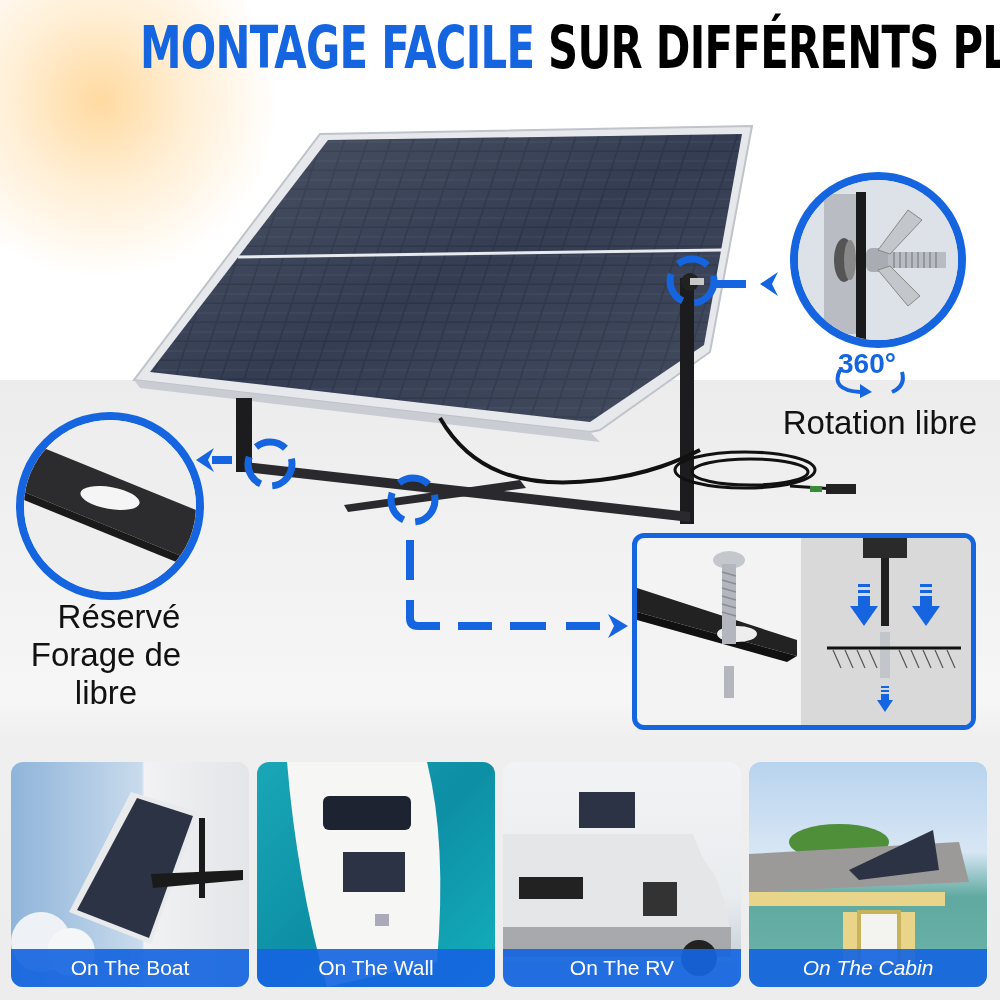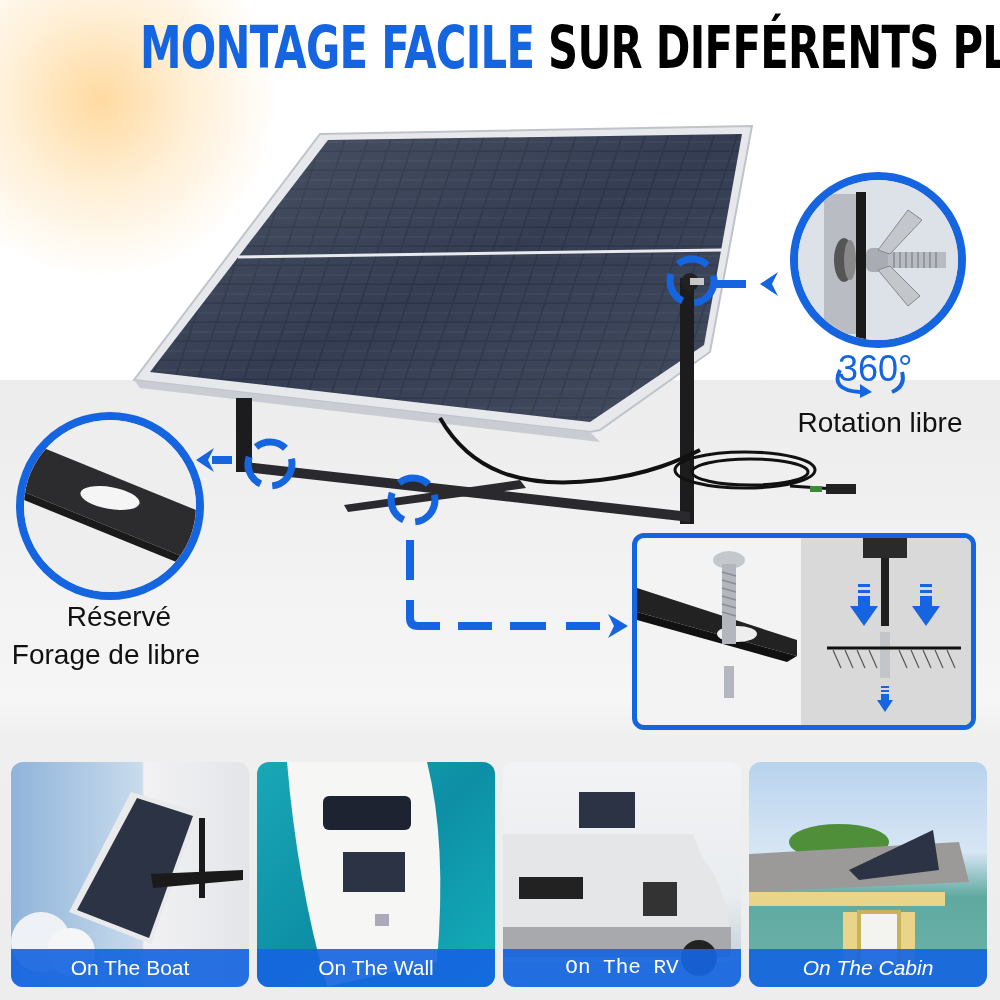--- a/index.html
+++ b/index.html
@@ -7,23 +7,23 @@
     font-family:"Liberation Sans",sans-serif;
     background:linear-gradient(180deg,#ffffff 0%,#ffffff 38%,#ececec 38%,#f6f6f6 70%,#efefef 74%,#ededed 100%);}
   .sunglow{position:absolute;left:-80px;top:-80px;width:360px;height:360px;border-radius:50%;
     background:radial-gradient(circle,rgba(255,214,150,0.9) 0%,rgba(255,226,180,0.55) 35%,rgba(255,240,220,0) 70%);}
   .title{position:absolute;top:14px;left:0;width:1000px;text-align:center;
     font-family:"DejaVu Sans",sans-serif;font-weight:bold;font-size:58px;letter-spacing:-1px;
     transform:scaleX(0.72);transform-origin:center;white-space:nowrap;}
   .title .blue{color:#1565e0;}
   .title .black{color:#000;}
   .panel-wrap{position:absolute;left:0;top:0;width:1000px;height:740px;}
-  .label{position:absolute;color:#111;font-size:28px;text-align:center;line-height:38px;}
+  .label{position:absolute;color:#111;font-size:33px;text-align:center;line-height:38px;}
   .blue{color:#1565e0;}
-  .deg{position:absolute;left:838px;top:348px;font-size:36px;font-weight:normal;color:#1565e0;}
+  .deg{position:absolute;left:838px;top:348px;font-size:28px;font-weight:bold;color:#1565e0;}
   .detail-box{position:absolute;left:632px;top:533px;width:334px;height:187px;border:5px solid #1565e0;border-radius:12px;overflow:hidden;background:#f3f3f3;}
   .detail-box .right{position:absolute;right:0;top:0;width:170px;height:100%;background:#d9d9d9;}
   .circle{position:absolute;border:8px solid #1565e0;border-radius:50%;overflow:hidden;background:#dfe3ea;}
   .tiles{position:absolute;left:11px;top:762px;width:980px;height:225px;}
   .tile{position:absolute;top:0;width:238px;height:225px;border-radius:12px;overflow:hidden;}
   .tile .cap{position:absolute;left:0;bottom:0;width:100%;height:38px;background:rgba(21,101,224,0.92);
     color:#fff;font-size:21px;text-align:center;line-height:38px;}
 </style>
 </head>
 <body>
@@ -199,21 +199,21 @@
   </div>
   <div class="tile" style="left:246px;background:linear-gradient(135deg,#19a7b6,#0d8fa5 50%,#14b0bc);">
     <svg width="238" height="225" viewBox="0 0 238 225">
       <path d="M30,0 L170,0 Q190,80 180,200 L70,225 Q40,120 30,0 Z" fill="#f6f6f4"></path>
       <rect x="66" y="34" width="88" height="34" rx="6" fill="#1d2330"></rect>
       <rect x="86" y="90" width="62" height="40" fill="#2c3344"></rect>
       <rect x="118" y="152" width="14" height="12" fill="#aab"></rect>
     </svg>
     <div class="cap">On The Wall</div>
   </div>
-  <div class="tile" style="left:492px;background:linear-gradient(180deg,#f2f3f5 0%,#e9ecef 60%,#b8c7d3 100%);font-family:Liberation Mono, monospace;">
+  <div class="tile" style="left:492px;background:linear-gradient(180deg,#f2f3f5 0%,#e9ecef 60%,#b8c7d3 100%);">
     <svg width="238" height="225" viewBox="0 0 238 225">
       <rect x="76" y="30" width="56" height="36" fill="#2c3344"></rect>
       <path d="M0,72 L190,72 Q200,100 210,110 Q230,150 228,200 L0,200 Z" fill="#e5e6e8"></path>
       <rect x="0" y="165" width="228" height="30" fill="#a7a9ad"></rect>
       <rect x="16" y="115" width="64" height="22" fill="#222"></rect>
       <rect x="140" y="120" width="34" height="34" fill="#333"></rect>
       <circle cx="196" cy="196" r="18" fill="#222"></circle>
     </svg>
     <div class="cap">On The RV</div>
   </div>

